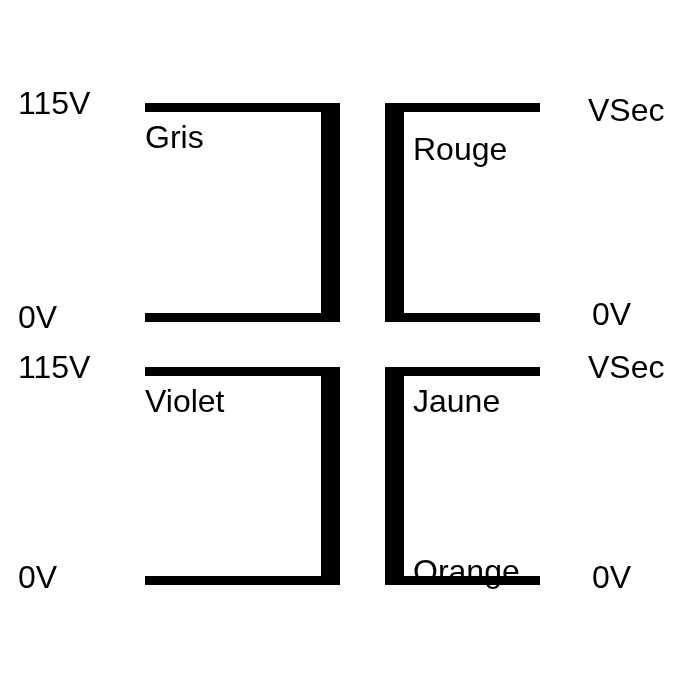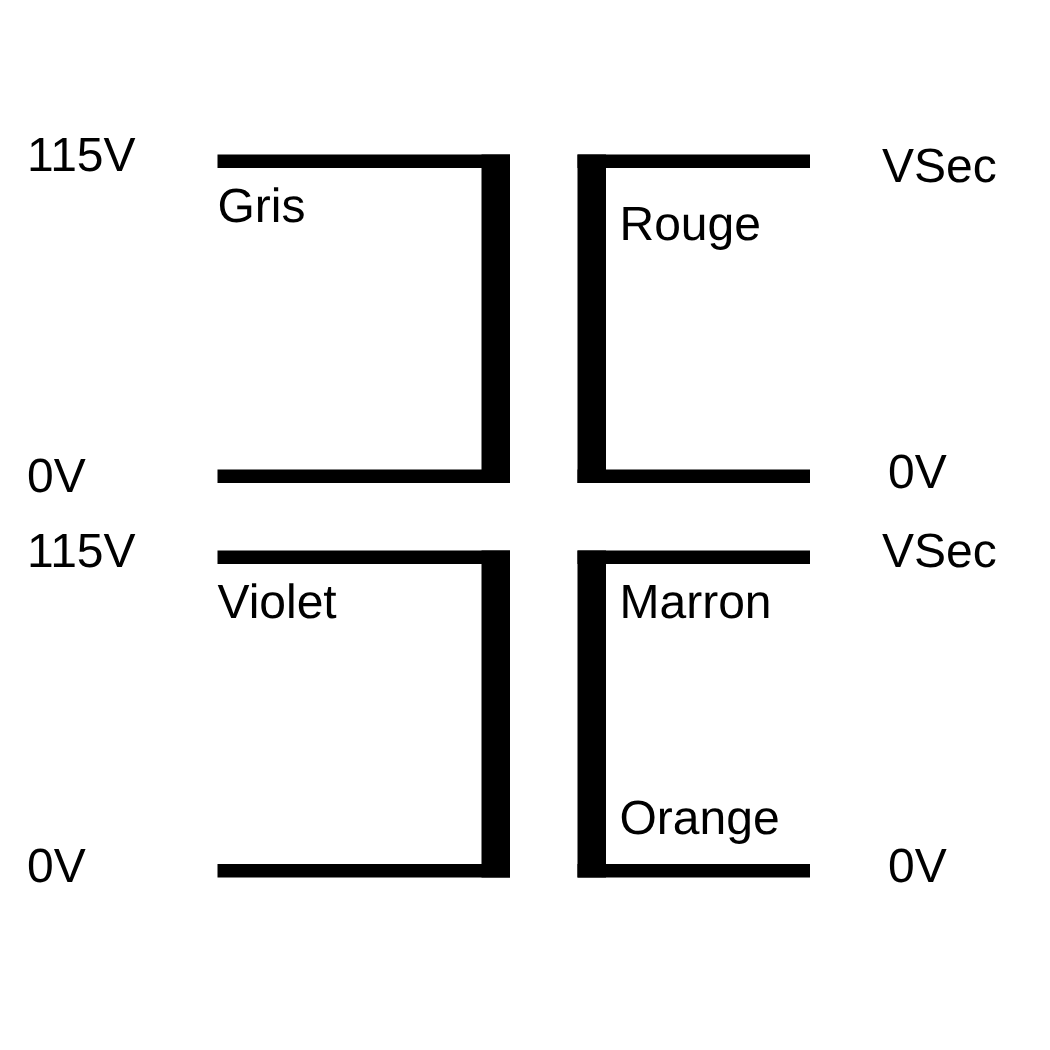--- a/index.html
+++ b/index.html
@@ -58,21 +58,21 @@
   .l-noir  { left:413px; top:263px; }
   .l-vseca { left:588px; top:93px;  }
   .l-0vb   { left:592px; top:297px; }
 
   .l-115b  { left:18px;  top:350px; }
   .l-marron{ left:145px; top:384px; }
   .l-violet{ left:145px; top:527px; }
   .l-0vc   { left:18px;  top:560px; }
 
   .l-jaune { left:413px; top:384px; }
-  .l-orange{ left:413px; top:528px; }
+  .l-orange{ left:413px; top:554px; }
   .l-vsecb { left:588px; top:350px; }
   .l-0vd   { left:592px; top:560px; }
 </style>
 </head>
 <body>
 
 <div class="diagram">
 
   <div class="line w1-top"></div>
   <div class="line w1-bar"></div>
@@ -92,17 +92,17 @@
   <div class="line w3-bar"></div>
   <div class="line w3-bot"></div>
   <span class="lbl l-115b">115V</span>
   <span class="lbl l-marron">Violet</span>
   <span class="lbl l-0vc">0V</span>
 
   <div class="line w4-top"></div>
   <div class="line w4-bar"></div>
   <div class="line w4-bot"></div>
   <span class="lbl l-vsecb">VSec</span>
-  <span class="lbl l-jaune">Marron</span>
+  <span class="lbl l-jaune">Jaune</span>
   <span class="lbl l-orange">Orange</span>
   <span class="lbl l-0vd">0V</span>
 
 </div>
 
 </body></html>

